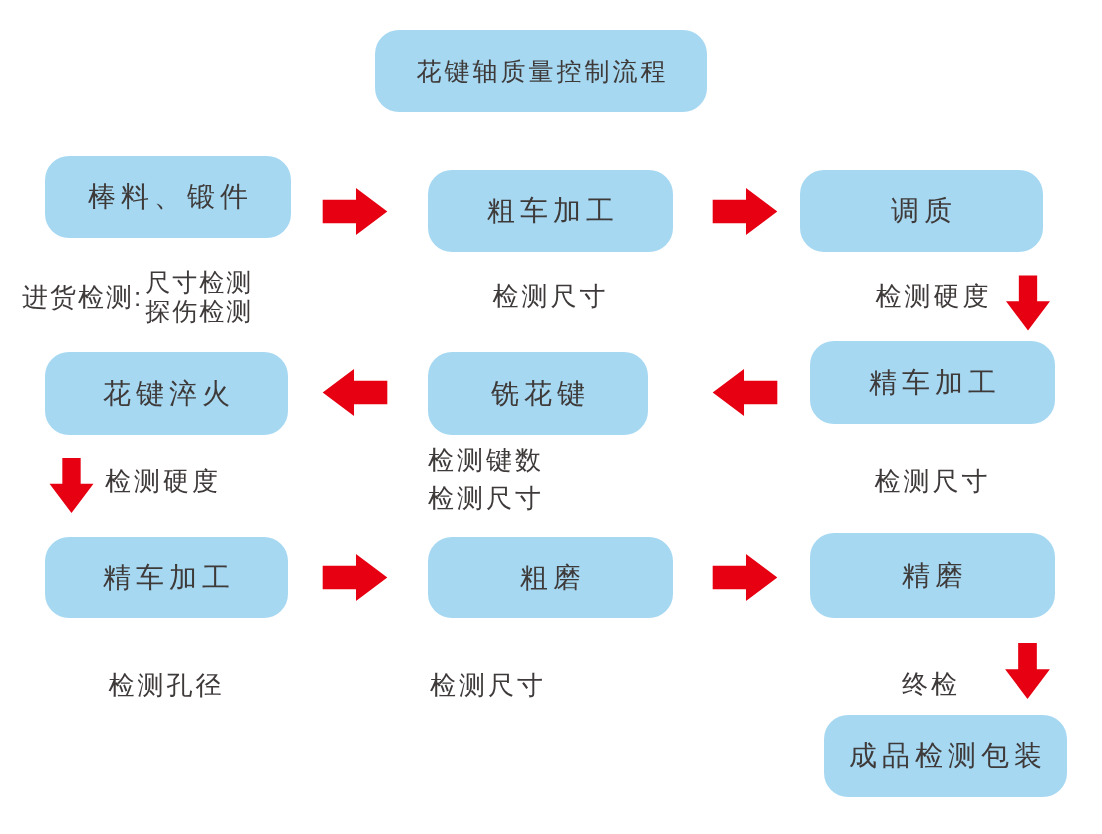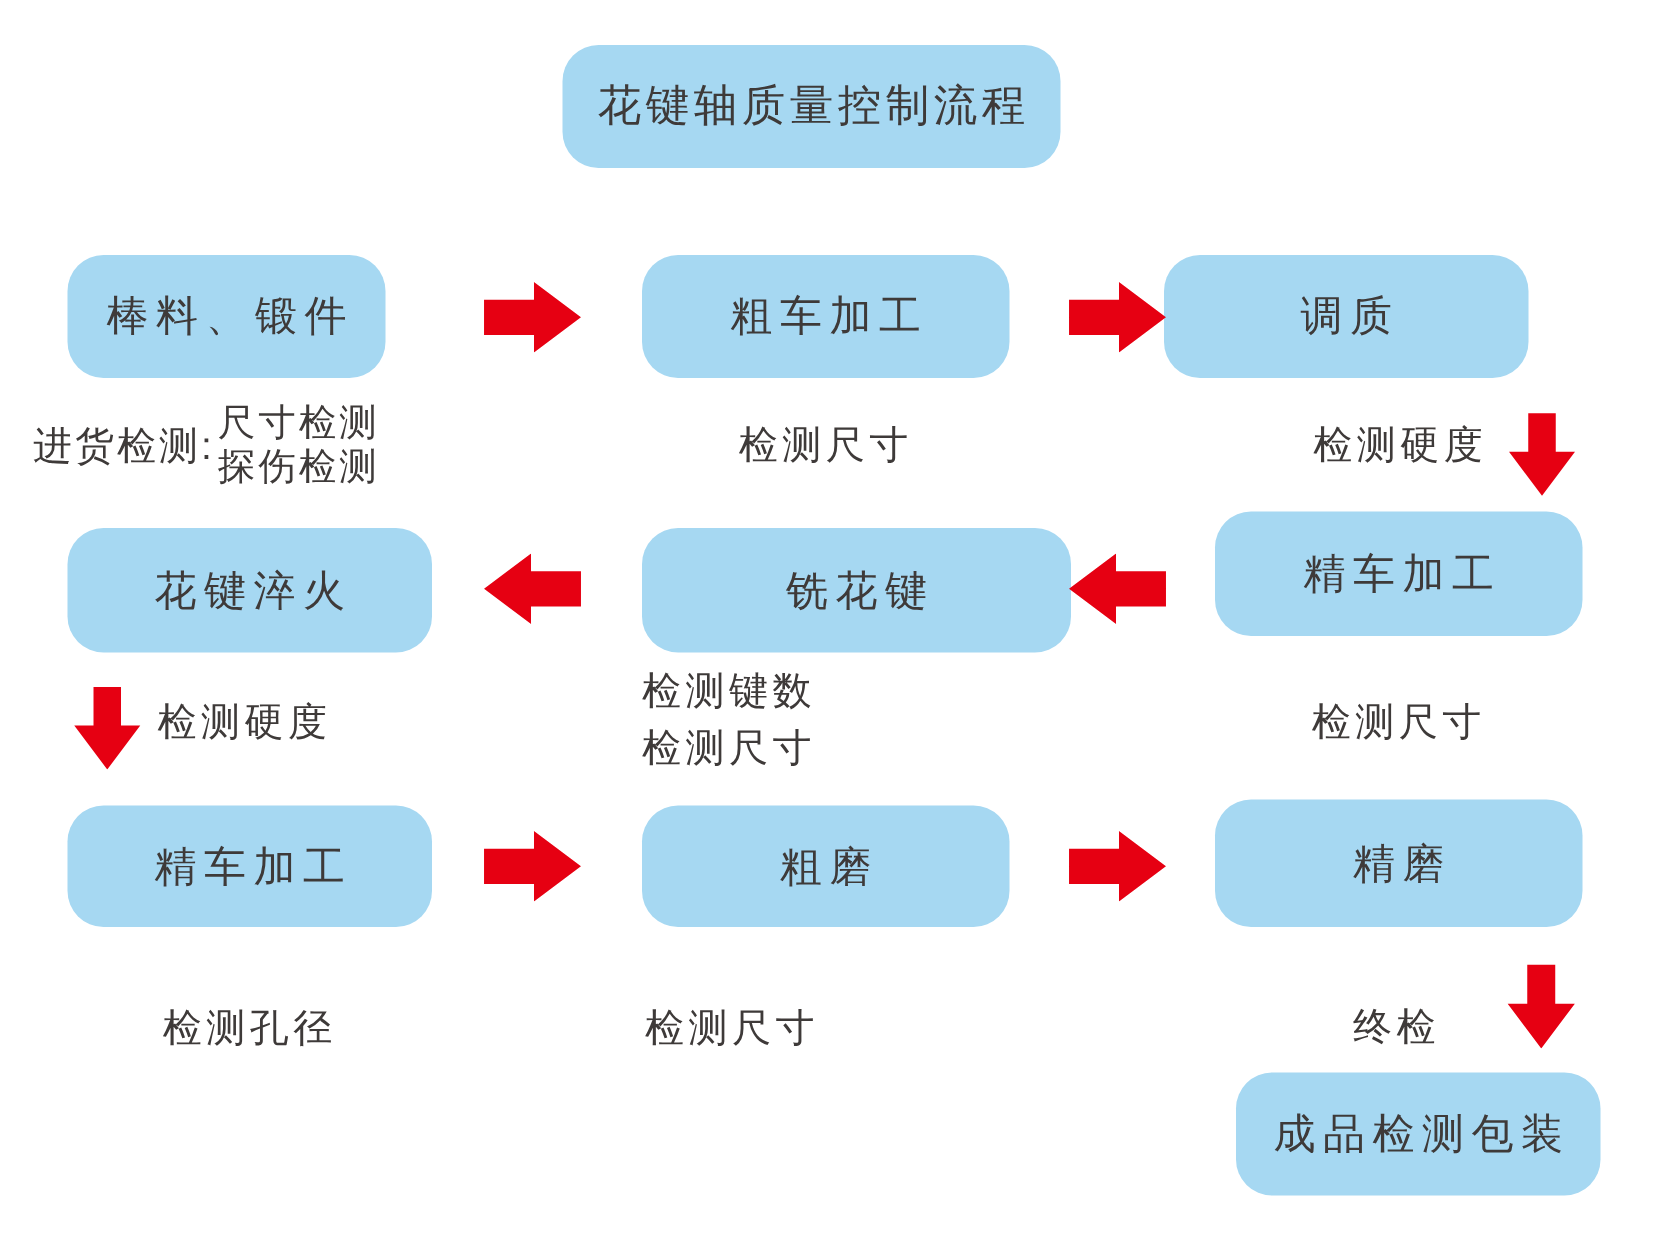--- a/index.html
+++ b/index.html
@@ -16,21 +16,21 @@
     font-family:"Liberation Sans","DejaVu Sans",sans-serif;
   }
   .node{
     position:absolute;
     background:var(--box);
     border-radius:24px;
     display:flex;align-items:center;justify-content:center;
     font-size:28px;letter-spacing:5px;text-indent:5px;
     white-space:nowrap;
   }
-  .node.title{font-size:29px;letter-spacing:3px;text-indent:3px;}
+  .node.title{font-size:25px;letter-spacing:3px;text-indent:3px;}
   .note{
     position:absolute;font-size:26px;letter-spacing:3px;white-space:nowrap;
   }
   .note.centered{display:flex;justify-content:center;}
   .stack{
     position:absolute;display:flex;flex-direction:column;
     font-size:26px;letter-spacing:3px;line-height:38px;white-space:nowrap;
   }
   .incoming{
     position:absolute;display:flex;align-items:center;gap:2px;white-space:nowrap;
@@ -40,23 +40,23 @@
   .arrow{position:absolute;line-height:0;}
   .arrow svg polygon{fill:var(--arrow);}
 </style>
 </head>
 <body>
 
 <div class="canvas">
 
   <div class="node title" style="left:375px;top:30px;width:332px;height:82px">花键轴质量控制流程</div>
 
-  <div class="node" style="left:45px;top:170px;width:212px;height:82px">棒料、锻件</div>
+  <div class="node" style="left:45px;top:156px;width:246px;height:82px">棒料、锻件</div>
   <div class="node" style="left:428px;top:170px;width:245px;height:82px">粗车加工</div>
-  <div class="node" style="left:776px;top:170px;width:243px;height:82px">调质</div>
+  <div class="node" style="left:800px;top:170px;width:243px;height:82px">调质</div>
 
   <div class="arrow" style="left:322px;top:188px">
     <svg width="66" height="47" viewBox="0 0 66 48">
         <polygon points="0,12 34,12 34,0 66,24 34,48 34,36 0,36"></polygon>
       </svg>
   </div>
   <div class="arrow" style="left:712px;top:188px">
     <svg width="66" height="47" viewBox="0 0 66 48">
         <polygon points="0,12 34,12 34,0 66,24 34,48 34,36 0,36"></polygon>
       </svg>
@@ -71,21 +71,21 @@
   </div>
   <div class="note centered" style="left:428px;top:279px;width:245px">检测尺寸</div>
   <div class="note centered" style="left:812px;top:279px;width:243px">检测硬度</div>
   <div class="arrow" style="left:1006px;top:274px">
     <svg width="44" height="58" viewBox="0 0 48 60">
         <polygon points="14,0 34,0 34,28 48,28 24,60 0,28 14,28"></polygon>
       </svg>
   </div>
 
   <div class="node" style="left:45px;top:352px;width:243px;height:83px">花键淬火</div>
-  <div class="node" style="left:428px;top:352px;width:286px;height:83px">铣花键</div>
+  <div class="node" style="left:428px;top:352px;width:220px;height:83px">铣花键</div>
   <div class="node" style="left:810px;top:341px;width:245px;height:83px">精车加工</div>
 
   <div class="arrow" style="left:322px;top:369px">
     <svg width="66" height="47" viewBox="0 0 66 48">
         <polygon points="66,12 32,12 32,0 0,24 32,48 32,36 66,36"></polygon>
       </svg>
   </div>
   <div class="arrow" style="left:712px;top:369px">
     <svg width="66" height="47" viewBox="0 0 66 48">
         <polygon points="66,12 32,12 32,0 0,24 32,48 32,36 66,36"></polygon>

